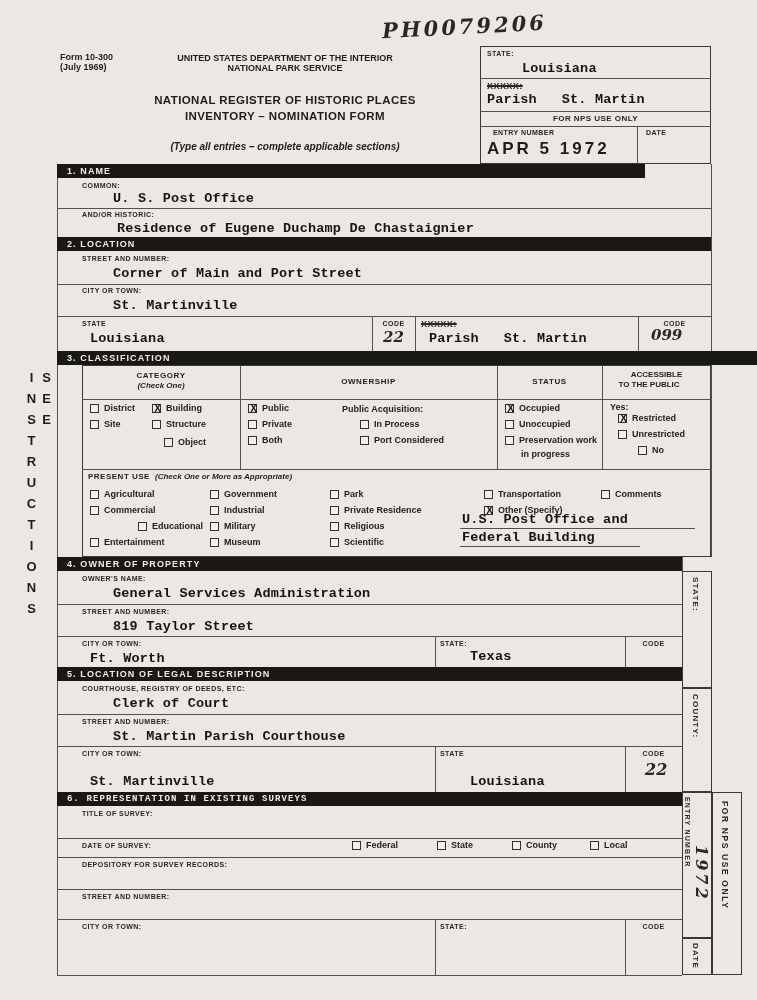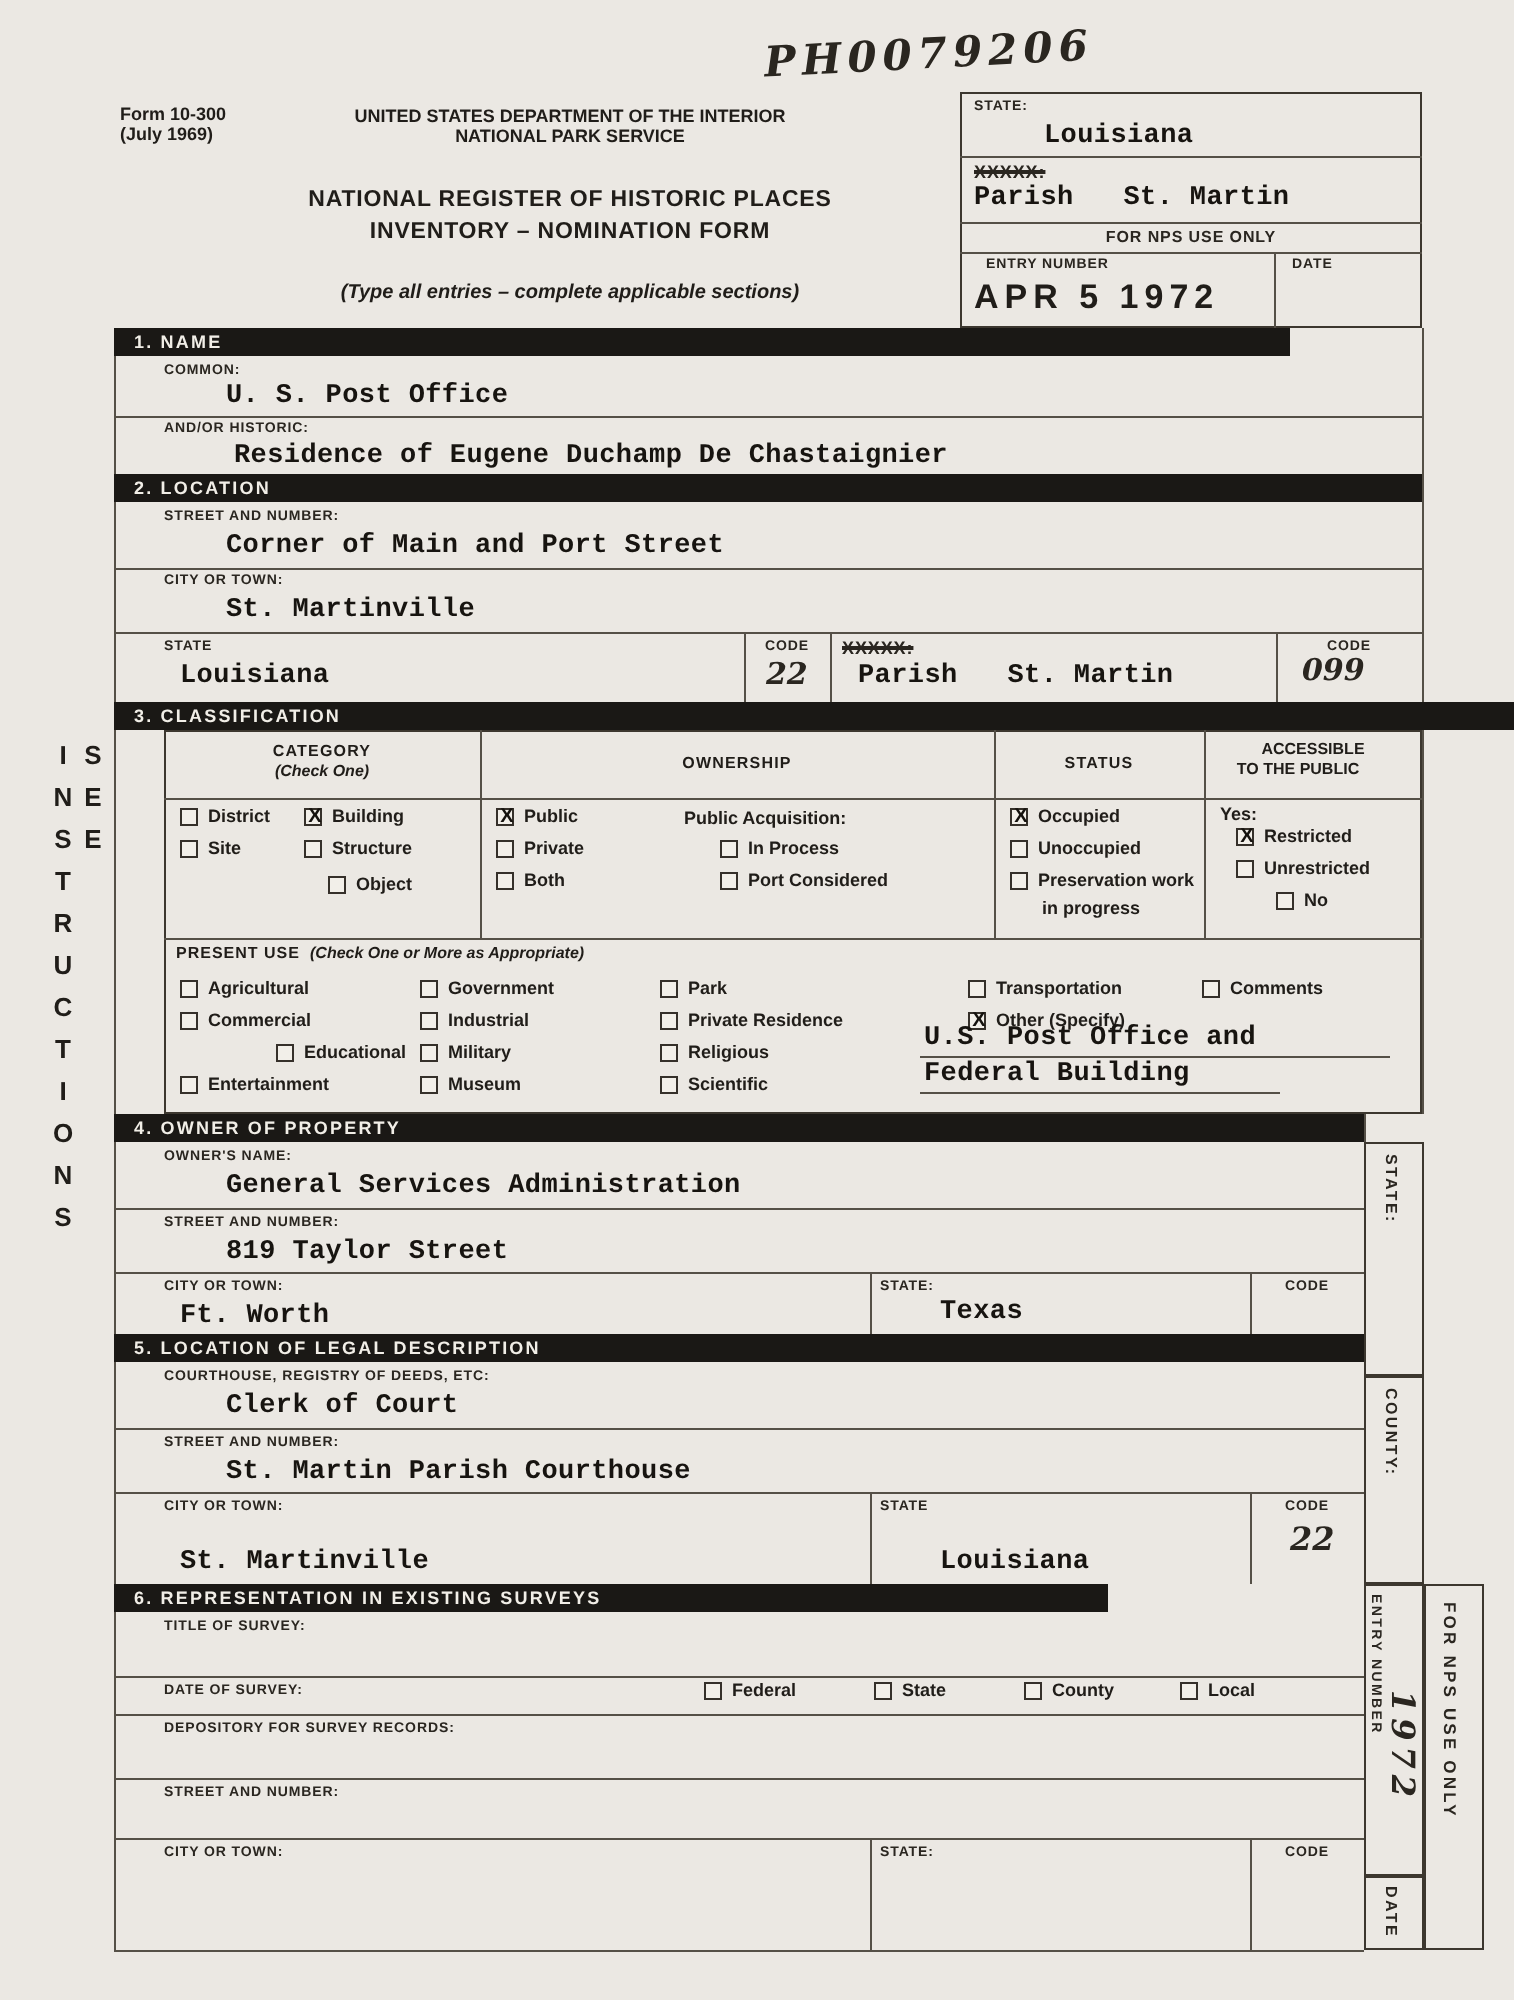--- a/index.html
+++ b/index.html
@@ -279,21 +279,21 @@
   <div class="hline" style="left:57px;top:746px;width:625px;"></div>
   <div class="vline" style="left:435px;top:746px;height:46px;"></div>
   <div class="vline" style="left:625px;top:746px;height:46px;"></div>
   <div class="lbl" style="left:82px;top:750px;">CITY OR TOWN:</div>
   <div class="tw" style="left:90px;top:774px;">St. Martinville</div>
   <div class="lbl" style="left:440px;top:750px;">STATE</div>
   <div class="tw" style="left:470px;top:774px;">Louisiana</div>
   <div class="lbl ctr" style="left:625px;top:750px;width:57px;">CODE</div>
   <div class="hand" style="left:645px;top:760px;font-size:16px;font-weight:700;">22</div>
 
-  <div class="bar" style="top:792px;width:497px;">6. REPRESENTATION IN EXISTING SURVEYS</div>
+  <div class="bar" style="top:792px;width:625px;font-family:Liberation Mono, monospace;">6. REPRESENTATION IN EXISTING SURVEYS</div>
   <div class="lbl" style="left:82px;top:810px;">TITLE OF SURVEY:</div>
   <div class="hline" style="left:57px;top:838px;width:625px;"></div>
   <div class="lbl" style="left:82px;top:842px;">DATE OF SURVEY:</div>
   <div class="cbrow" style="left:352px;top:840px;">
     <span class="cb"></span>
     <span>Federal</span>
   </div>
   <div class="cbrow" style="left:437px;top:840px;">
     <span class="cb"></span>
     <span>State</span>

